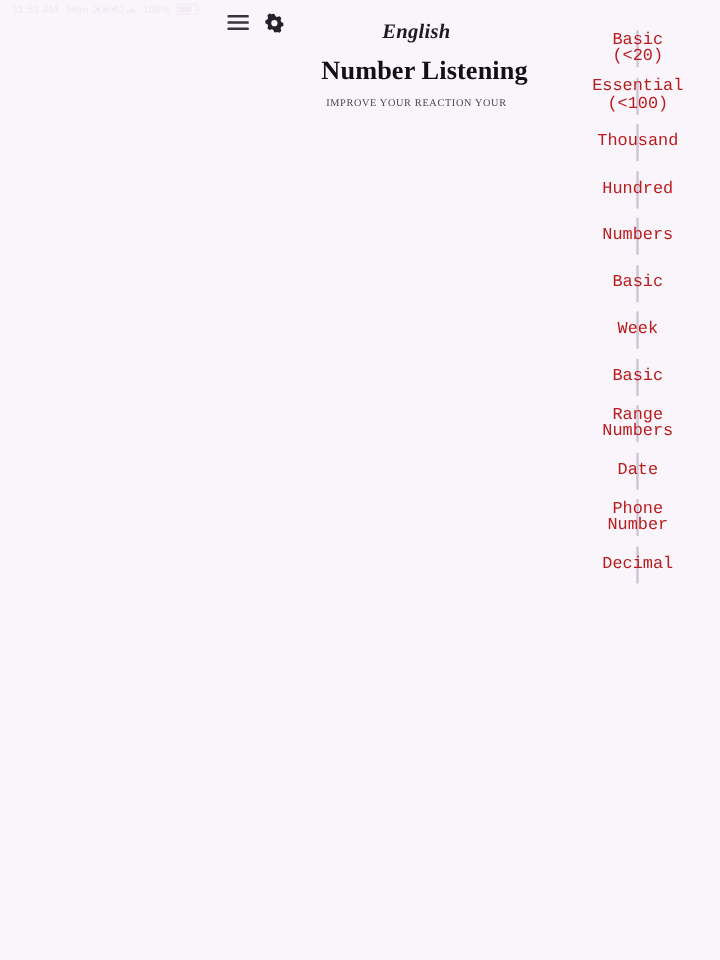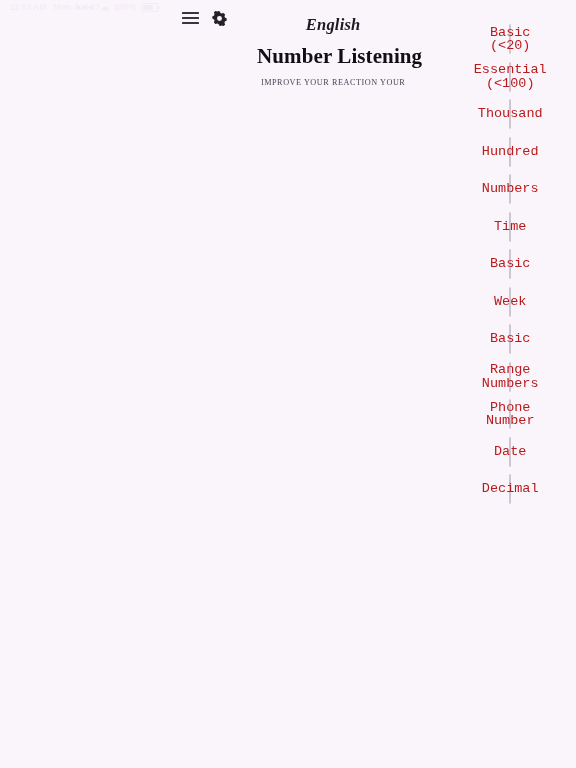--- a/index.html
+++ b/index.html
@@ -264,39 +264,36 @@
       <button class="mode-btn">
         <span class="mode-btn-label">Thousand</span>
       </button>
       <button class="mode-btn">
         <span class="mode-btn-label">Hundred</span>
       </button>
       <button class="mode-btn">
         <span class="mode-btn-label">Numbers</span>
       </button>
       <button class="mode-btn">
-        <span class="mode-btn-label">Time</span>
-      </button>
-      <button class="mode-btn">
         <span class="mode-btn-label">Basic</span>
       </button>
       <button class="mode-btn">
         <span class="mode-btn-label">Week</span>
       </button>
       <button class="mode-btn">
         <span class="mode-btn-label">Basic</span>
       </button>
       <button class="mode-btn">
         <span class="mode-btn-label">Range Numbers</span>
       </button>
       <button class="mode-btn">
+        <span class="mode-btn-label">Date</span>
+      </button>
+      <button class="mode-btn">
         <span class="mode-btn-label">Phone Number</span>
-      </button>
-      <button class="mode-btn">
-        <span class="mode-btn-label">Date</span>
       </button>
       <button class="mode-btn">
         <span class="mode-btn-label">Decimal</span>
       </button>
     </div>
 
   <div class="home-area">
     <div class="home-indicator"></div>
   </div>
 

